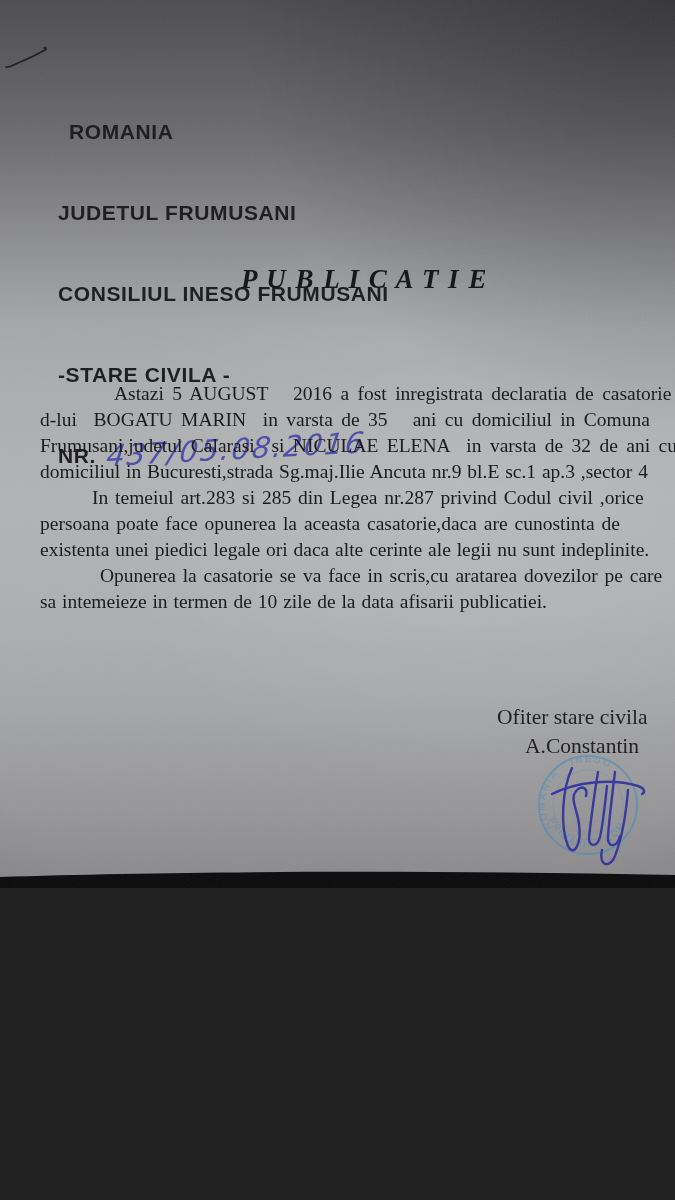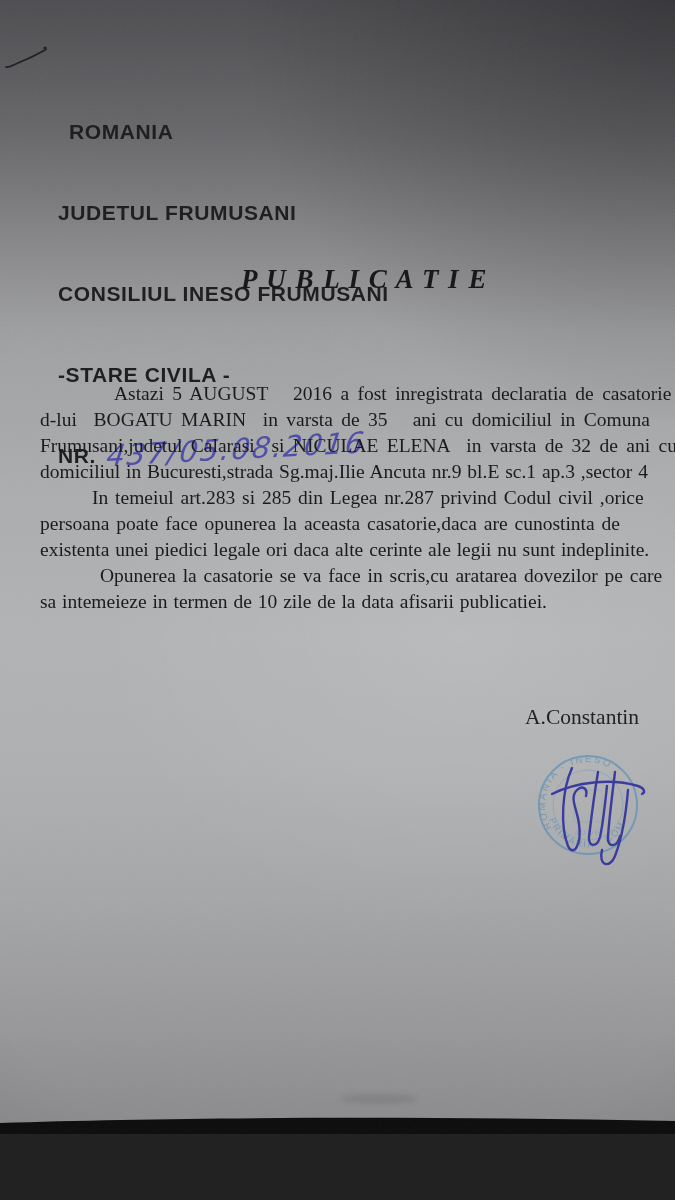--- a/index.html
+++ b/index.html
@@ -1,17 +1,17 @@
 <!DOCTYPE html>
 <html><head>
 <meta charset="utf-8">
 <style>
   html,body{margin:0;padding:0;background:#222;}
   .page{
-    position:relative;width:675px;height:1134px;overflow:hidden;
+    position:relative;width:675px;height:888px;overflow:hidden;
     font-family:"Liberation Serif", serif;
     background:
       radial-gradient(ellipse 520px 420px at 68% 56%, rgba(255,255,255,0.10), rgba(255,255,255,0) 70%),
       linear-gradient(180deg,#707073 0%,#828285 10%,#949497 21%,#a2a3a5 32%,#acadaf 44%,#b2b3b5 56%,#afb0b2 68%,#a6a7a9 79%,#9a9a9d 89%,#8e8e90 97%,#8a8a8c 100%);
   }
   .top-shade{position:absolute;left:0;top:0;width:675px;height:330px;pointer-events:none;
     background:linear-gradient(180deg, rgba(10,10,14,0.34) 0%, rgba(10,10,14,0.24) 40%, rgba(10,10,14,0.10) 72%, rgba(10,10,14,0) 100%);}
   .tr-corner{position:absolute;left:0;top:0;width:675px;height:420px;pointer-events:none;
     background:radial-gradient(circle at 100% 0%, rgba(0,0,5,0.30), rgba(0,0,5,0) 55%);}
   .vignette{position:absolute;inset:0;pointer-events:none;
@@ -85,20 +85,21 @@
       <div class="line ws3">Frumusani,judetul Calarasi  si NICULAE ELENA  in varsta de 32 de ani cu</div>
       <div class="line ws1">domiciliul in Bucuresti,strada Sg.maj.Ilie Ancuta nr.9 bl.E sc.1 ap.3 ,sector 4</div>
       <div class="line in2 ws2">In temeiul art.283 si 285 din Legea nr.287 privind Codul civil ,orice</div>
       <div class="line ws2">persoana poate face opunerea la aceasta casatorie,daca are cunostinta de</div>
       <div class="line ws1">existenta unei piedici legale ori daca alte cerinte ale legii nu sunt indeplinite.</div>
       <div class="line in3 ws2">Opunerea la casatorie se va face in scris,cu aratarea dovezilor pe care</div>
       <div class="line ws1">sa intemeieze in termen de 10 zile de la data afisarii publicatiei.</div>
     </div>
 
     <div class="sign">
+      <div>Ofiter stare civila</div>
       <div class="name">A.Constantin</div>
     </div>
 
     <svg class="stampsvg" width="160" height="150" viewBox="0 0 160 150">
       <g opacity="0.62">
         <circle cx="72" cy="67" r="49" fill="none" stroke="#4e8ab8" stroke-width="2"></circle>
         <circle cx="72" cy="67" r="35" fill="none" stroke="#4e8ab8" stroke-width="1" opacity="0.45"></circle>
         <rect x="58" y="52" width="28" height="32" rx="2" fill="none" stroke="#4e8ab8" stroke-width="1" opacity="0.3"></rect>
         <defs>
           <path id="arcTop" d="M 38 93 A 42.8 42.8 0 1 1 106 93" fill="none"></path>

